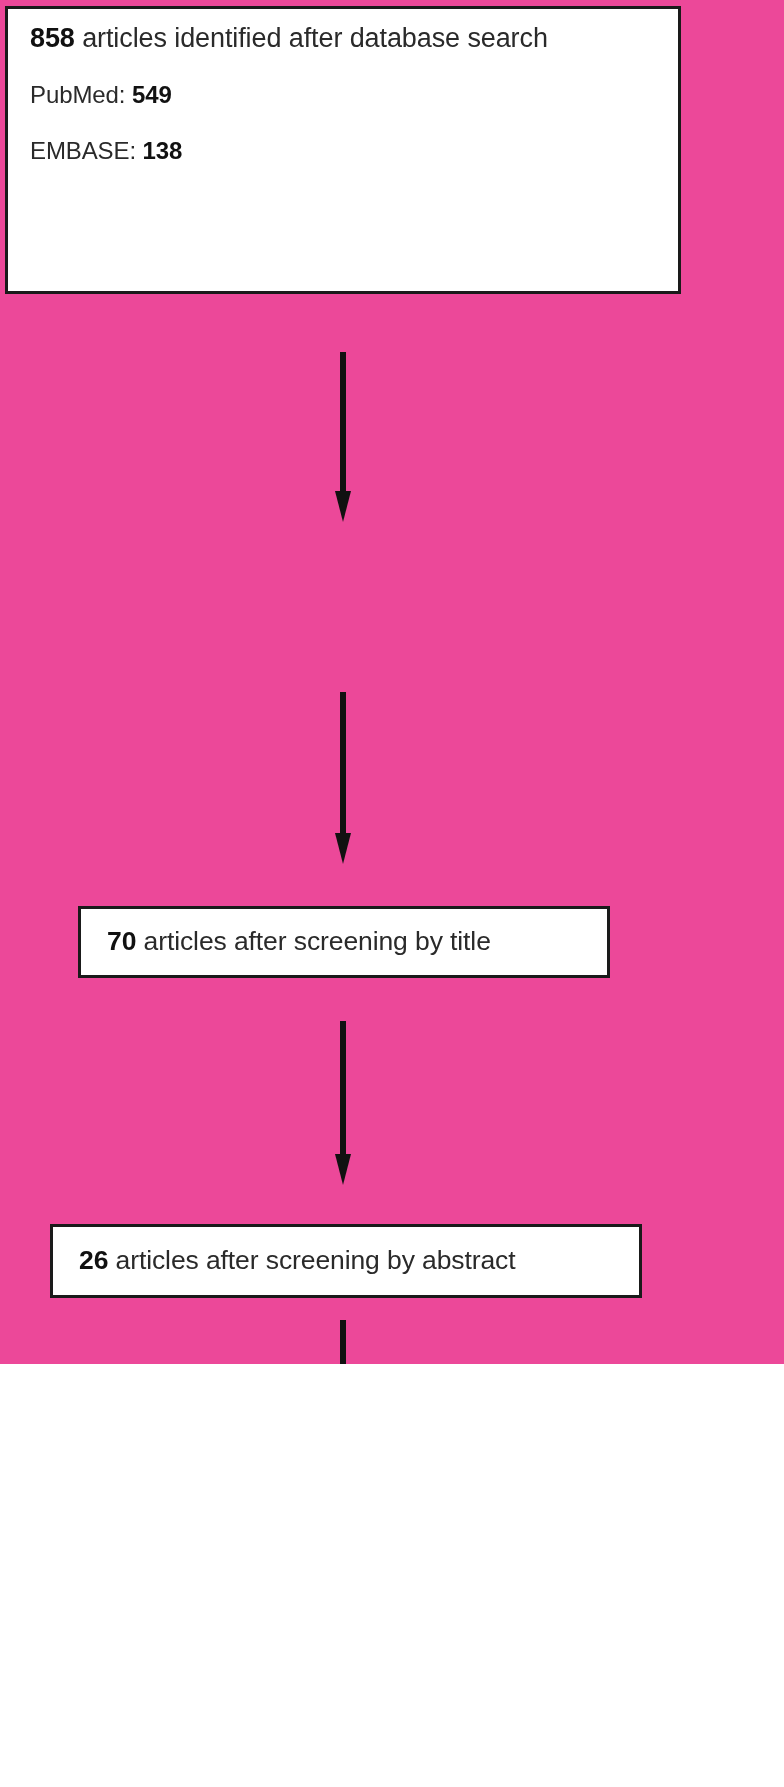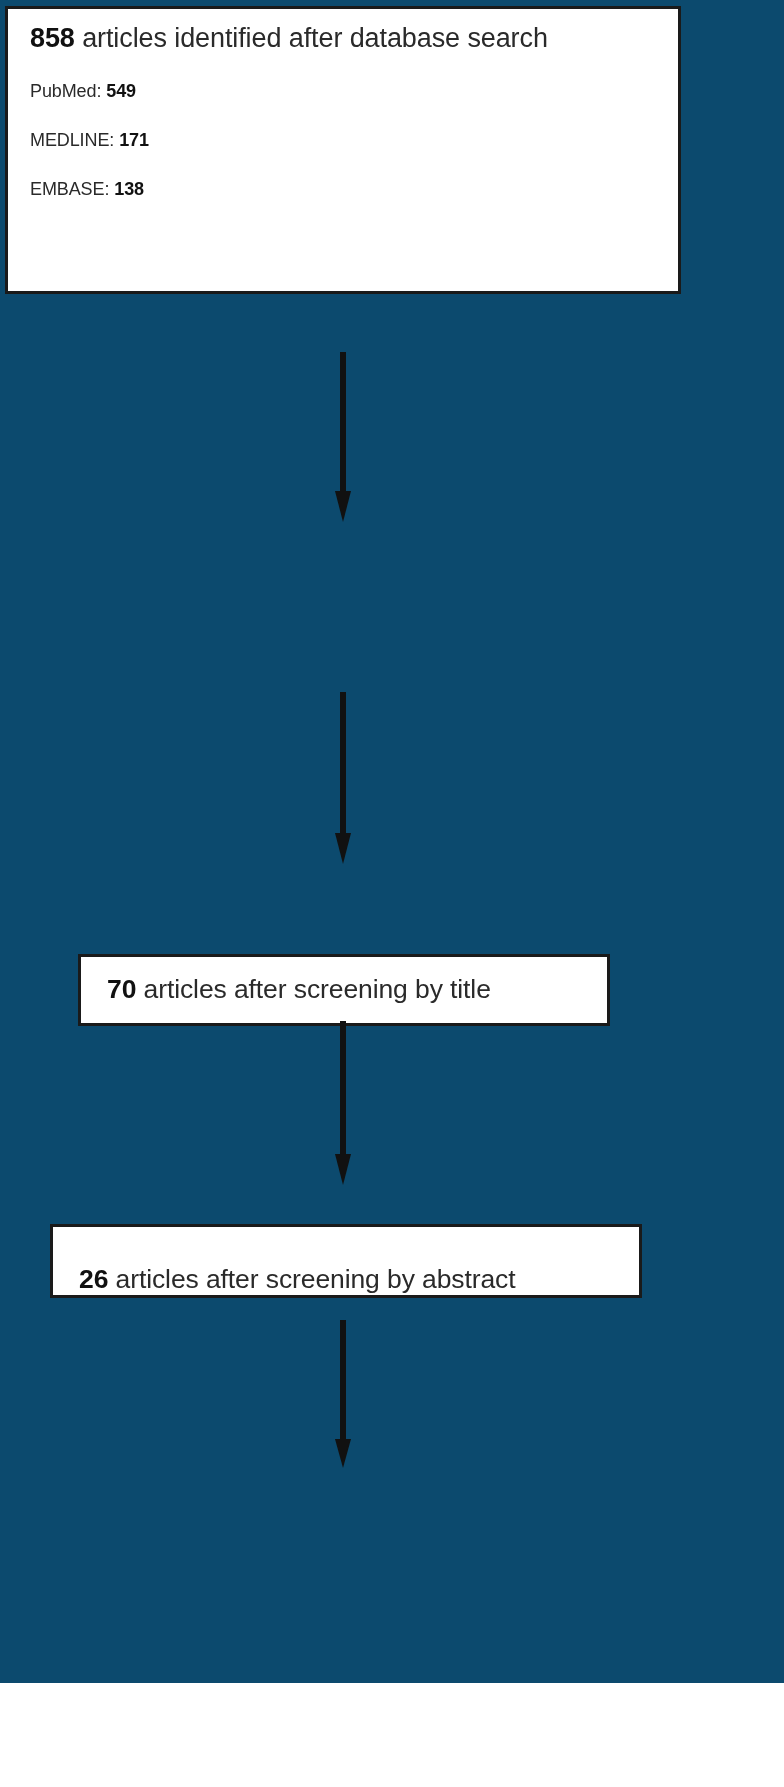--- a/index.html
+++ b/index.html
@@ -4,22 +4,22 @@
 <title>PRISMA Flow Diagram</title>
 <style>
   html, body {
     margin: 0;
     padding: 0;
     background: #ffffff;
   }
   #page {
     position: relative;
     width: 784px;
-    height: 1683px;
-    background: #0c4a6e;
+    height: 1364px;
+    background: #ec4899;
     overflow: hidden;
     font-family: "Liberation Sans", sans-serif;
   }
 
   
   .flow-box {
     position: absolute;
     box-sizing: border-box;
     border: 3px solid #1a1a1a;
     background: #ffffff;
@@ -32,46 +32,44 @@
     padding: 14px 0 14px 22px;
     justify-content: flex-start;
   }
   .flow-box.b2 {
     left: 50px; top: 592px; width: 588px;  height: 74px;
     padding-left: 26px;
   }
   .flow-box.b3 {
     left: 78px; top: 906px; width: 532px;  height: 72px;
     padding-left: 26px;
-    margin-top: 48px;
   }
   .flow-box.b4 {
     left: 50px; top: 1224px; width: 592px; height: 74px;
     padding-left: 26px;
-    justify-content: flex-end;
   }
   .flow-box.b5 {
     left: 215px; top: 1501px; width: 275px; height: 68px;
     padding-left: 26px;
   }
 
   
   .box-line {
     font-size: 26.5px;
     line-height: 1.18;
     color: #1c1c1c;
     white-space: nowrap;
     letter-spacing: -0.1px;
   }
   .flow-box.b1 .box-line.head {
     font-size: 27px;
     margin-bottom: 26px;
   }
   .flow-box.b1 .box-line.src {
-    font-size: 18px;
+    font-size: 24px;
     margin-bottom: 28px;
   }
   .flow-box.b1 .box-line.src:last-child { margin-bottom: 0; }
 
   .num {
     font-weight: bold;
     color: #111111;
   }
   .rest {
     font-weight: normal;
@@ -98,23 +96,20 @@
 <body>
 
 <div id="page">
 
   <div class="flow-box b1">
     <div class="box-line head">
       <span class="num">858</span><span class="rest"> articles identified after database search</span>
     </div>
     <div class="box-line src">
       <span class="src-label">PubMed: </span><span class="num">549</span>
-    </div>
-    <div class="box-line src">
-      <span class="src-label">MEDLINE: </span><span class="num">171</span>
     </div>
     <div class="box-line src">
       <span class="src-label">EMBASE: </span><span class="num">138</span>
     </div>
   </div>
 
   <div class="arrow a1">
     <svg width="26" height="170" viewBox="0 0 26 170" xmlns="http://www.w3.org/2000/svg" aria-hidden="true">
       <rect x="10" y="0" width="6" height="140" fill="#111111"></rect>
       <polygon points="5,139 21,139 13,170" fill="#111111"></polygon>

